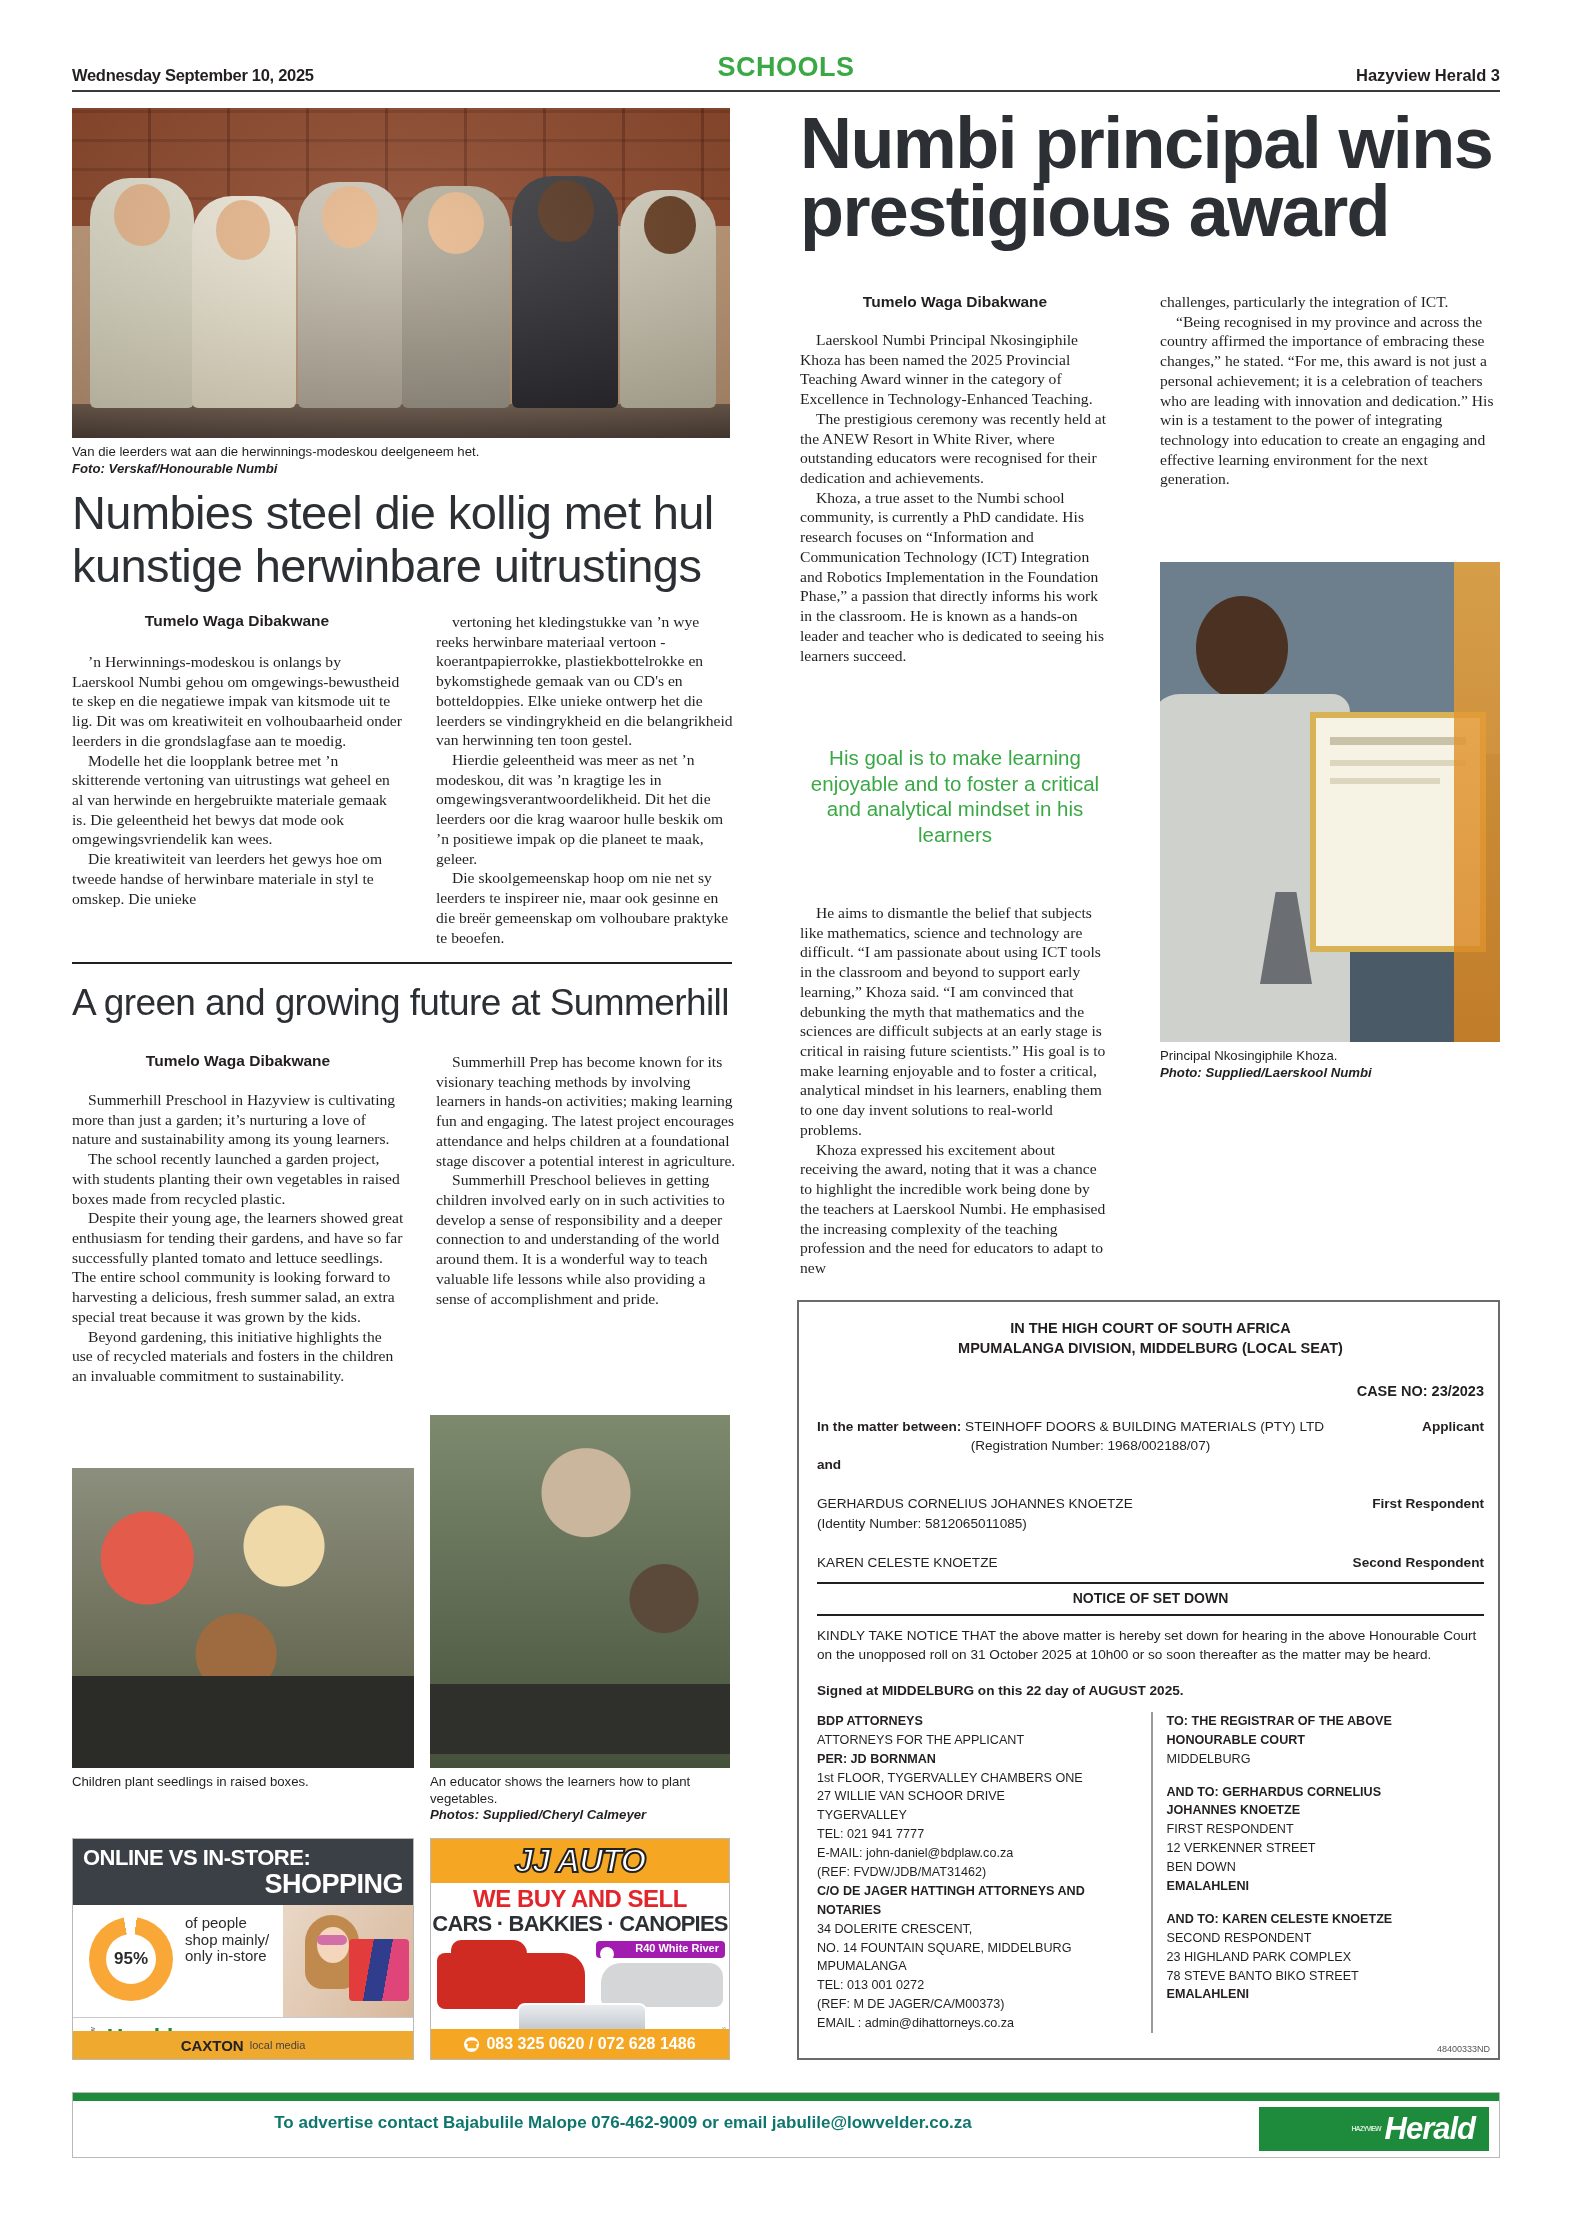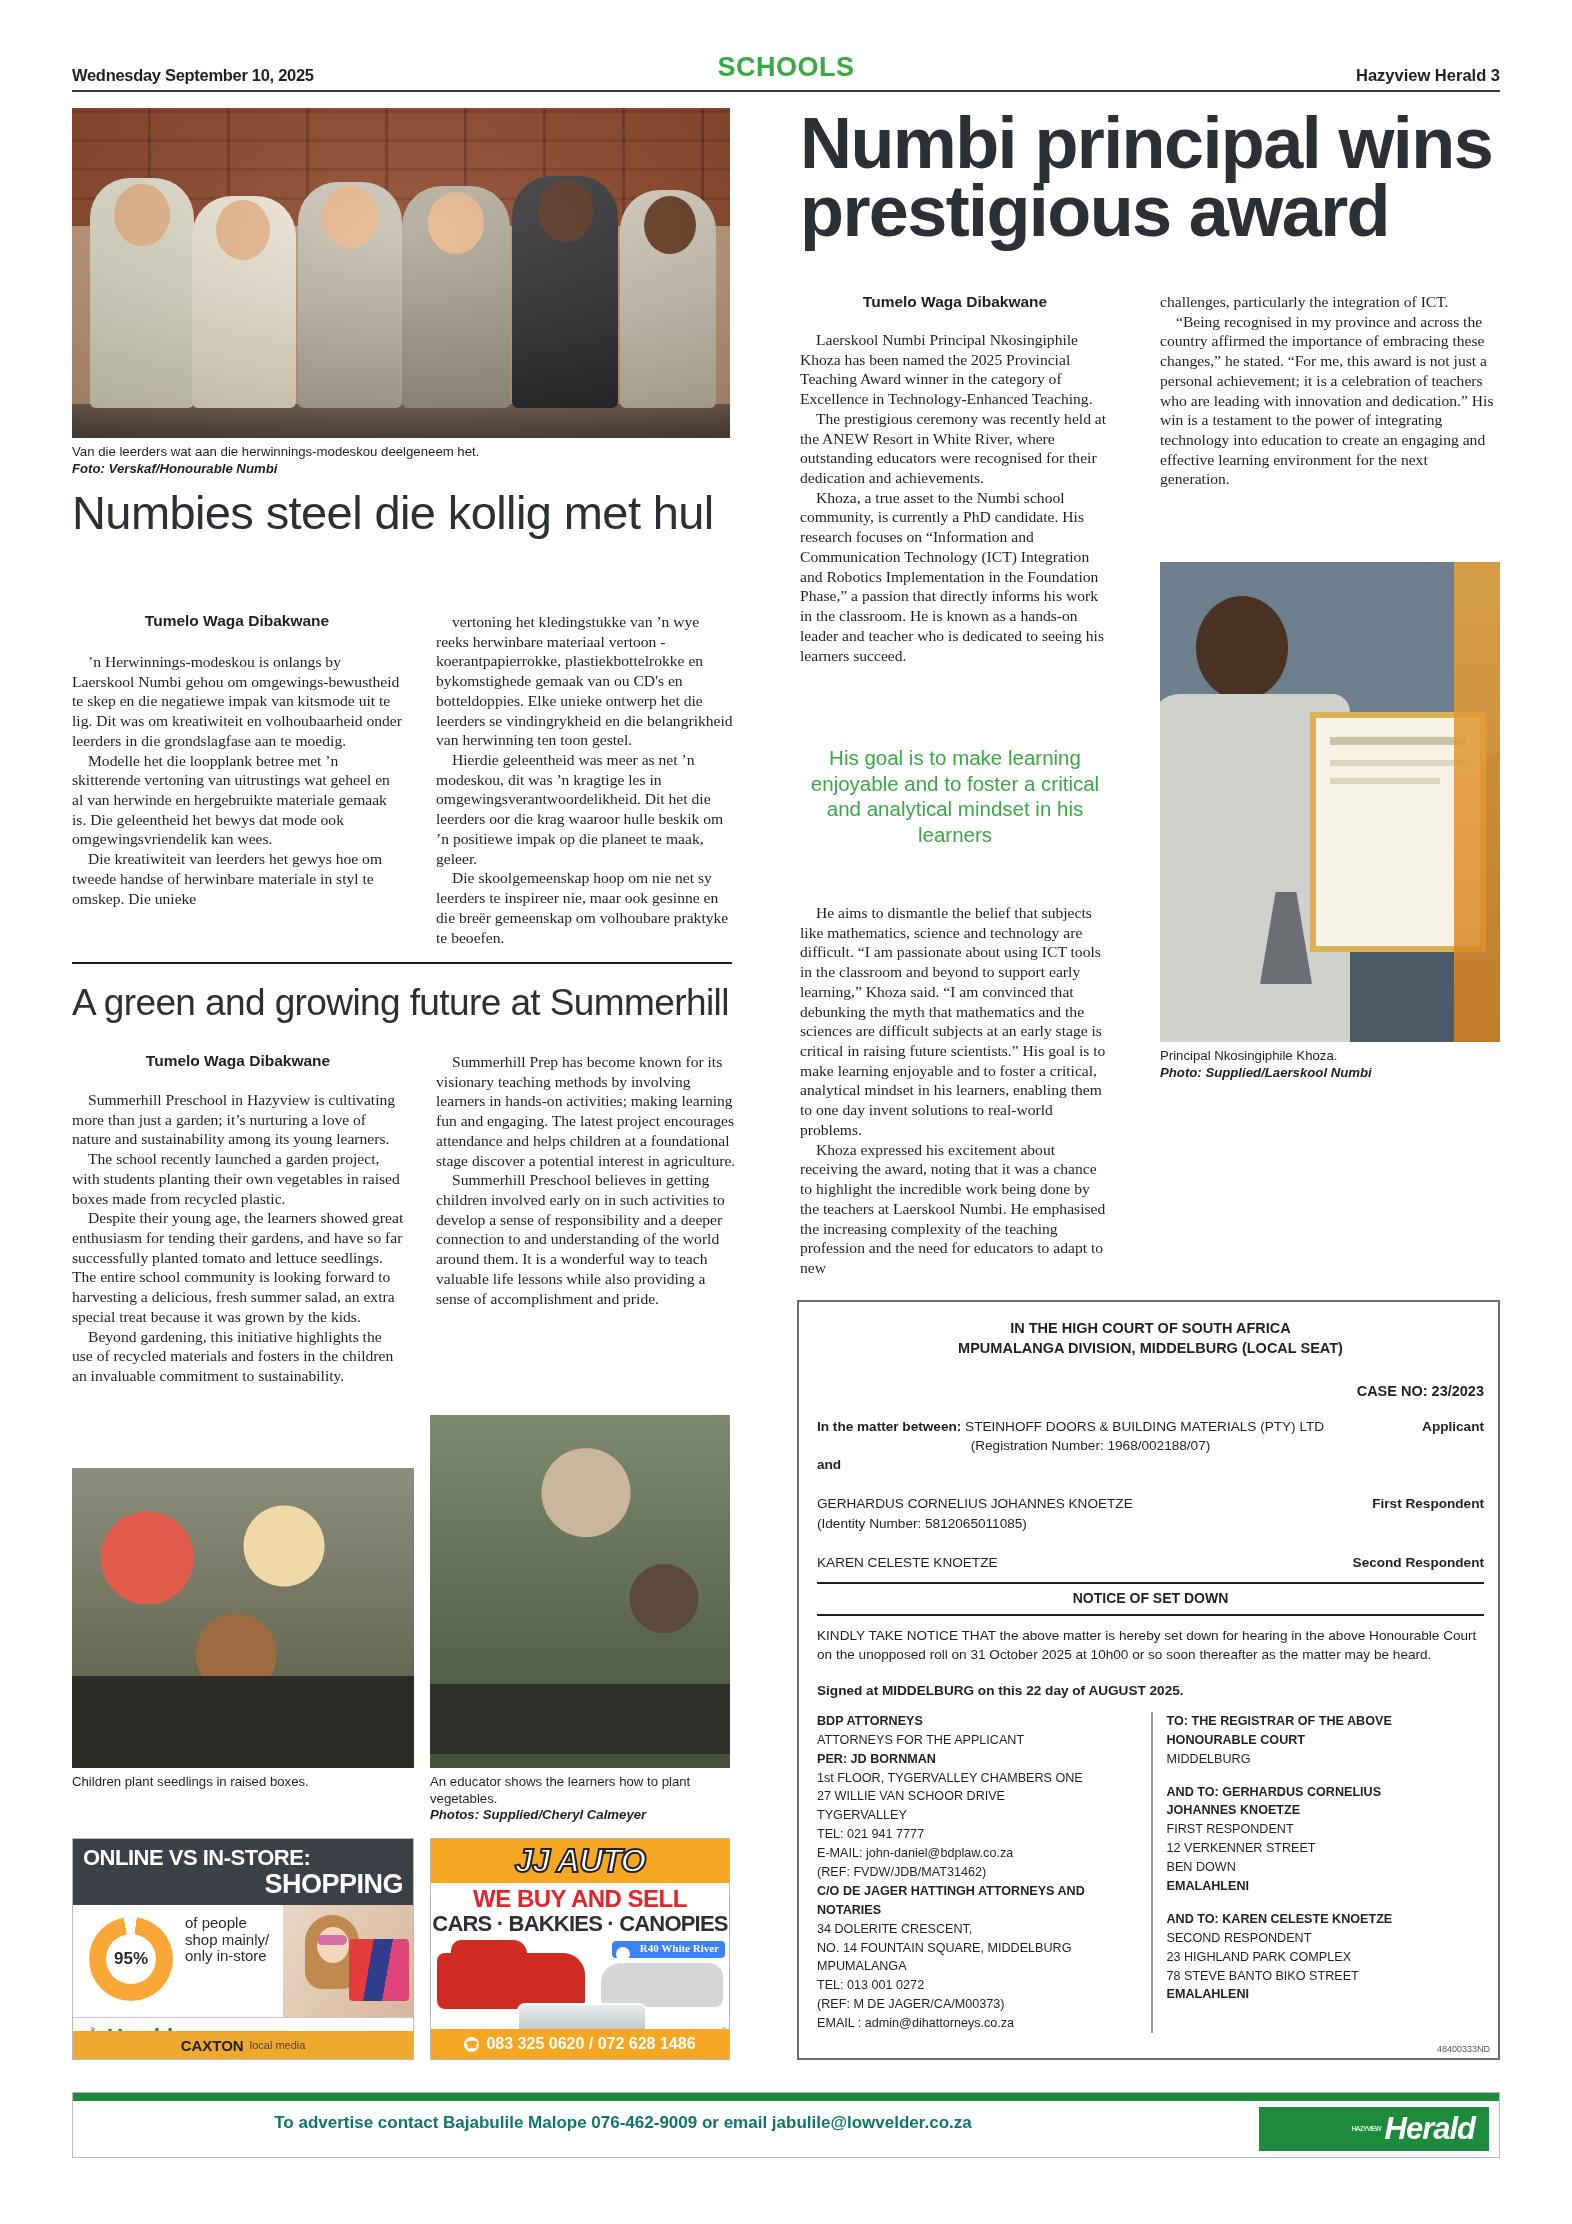--- a/index.html
+++ b/index.html
@@ -154,22 +154,22 @@
   #adJJ .pic { position:relative; height:104px; background:#fff; }
   #adJJ .bakkie { position:absolute; left:6px; top:18px; width:148px; height:56px;
       background:#cf2b22; border-radius:8px 22px 8px 8px; }
   #adJJ .bakkie::after { content:""; position:absolute; left:14px; top:-13px; width:76px; height:22px;
       background:#cf2b22; border-radius:10px 14px 0 0; }
   #adJJ .polo { position:absolute; right:6px; top:28px; width:122px; height:44px;
       background:#d4d6d8; border-radius:20px 14px 8px 8px; }
   #adJJ .canopy { position:absolute; left:86px; bottom:0; width:130px; height:36px;
       background:linear-gradient(#e9ecef,#b9bfc5); border-radius:8px 8px 2px 2px;
       border:2px solid #fff; }
-  #adJJ .pin { position:absolute; right:4px; top:6px; background:#3b82f6; border-radius:4px;
-      padding:2px 6px 3px 28px; font-family:Liberation Serif, serif; font-size:11px;
+  #adJJ .pin { position:absolute; right:4px; top:6px; background:#a21caf; border-radius:4px;
+      padding:2px 6px 3px 39px; font-family:Liberation Sans, sans-serif; font-size:11px;
       line-height:1.05; color:#fff; font-weight:bold; }
   #adJJ .pin .dot { position:absolute; left:4px; top:6px; width:14px; height:14px;
       border-radius:50% 50% 50% 0; transform:rotate(-45deg); background:#fff; }
   #adJJ .phone { position:absolute; left:0; bottom:0; width:100%; height:30px; background:#f5a623;
       display:flex; align-items:center; justify-content:center; gap:7px;
       font-family:"Liberation Sans", sans-serif; font-weight:bold; font-size:16px; color:#fff; }
   #adJJ .phone .ic { width:15px; height:15px; border-radius:50%; background:#fff; color:#f5a623;
       font-size:10px; display:flex; align-items:center; justify-content:center; }
   #adJJ .sidecode { position:absolute; right:2px; bottom:32px; font-size:6px; color:#9a9a9a;
       font-family:"Liberation Sans", sans-serif; transform:rotate(-90deg); transform-origin:right bottom; }
@@ -221,20 +221,21 @@
     <div class="ov"></div>
   </div>
 
   <div class="cap" style="position:absolute; left:72px; top:444px; width:660px;">
     <div>Van die leerders wat aan die herwinnings-modeskou deelgeneem het.</div>
     <div class="credit">Foto: Verskaf/Honourable Numbi</div>
   </div>
 
   <div style="position:absolute; left:72px; top:487px; width:700px;">
     <div class="hl" style="font-size:47px; line-height:1.12;">Numbies steel die kollig met hul</div>
+    <div class="hl" style="font-size:47px; line-height:1.12;">kunstige herwinbare uitrustings</div>
   </div>
 
   <div class="byline" style="position:absolute; left:72px; top:612px; width:330px;">Tumelo Waga Dibakwane</div>
 
   <div class="body" style="position:absolute; left:72px; top:652px; width:332px;">
     <p>’n Herwinnings-modeskou is onlangs by Laerskool Numbi gehou om omgewings-bewustheid te skep en die negatiewe impak van kitsmode uit te lig. Dit was om kreatiwiteit en volhoubaarheid onder leerders in die grondslagfase aan te moedig.</p>
     <p>Modelle het die loopplank betree met ’n skitterende vertoning van uitrustings wat geheel en al van herwinde en hergebruikte materiale gemaak is. Die geleentheid het bewys dat mode ook omgewingsvriendelik kan wees.</p>
     <p>Die kreatiwiteit van leerders het gewys hoe om tweede handse of herwinbare materiale in styl te omskep. Die unieke</p>
   </div>
   <div class="body" style="position:absolute; left:436px; top:612px; width:300px;">

